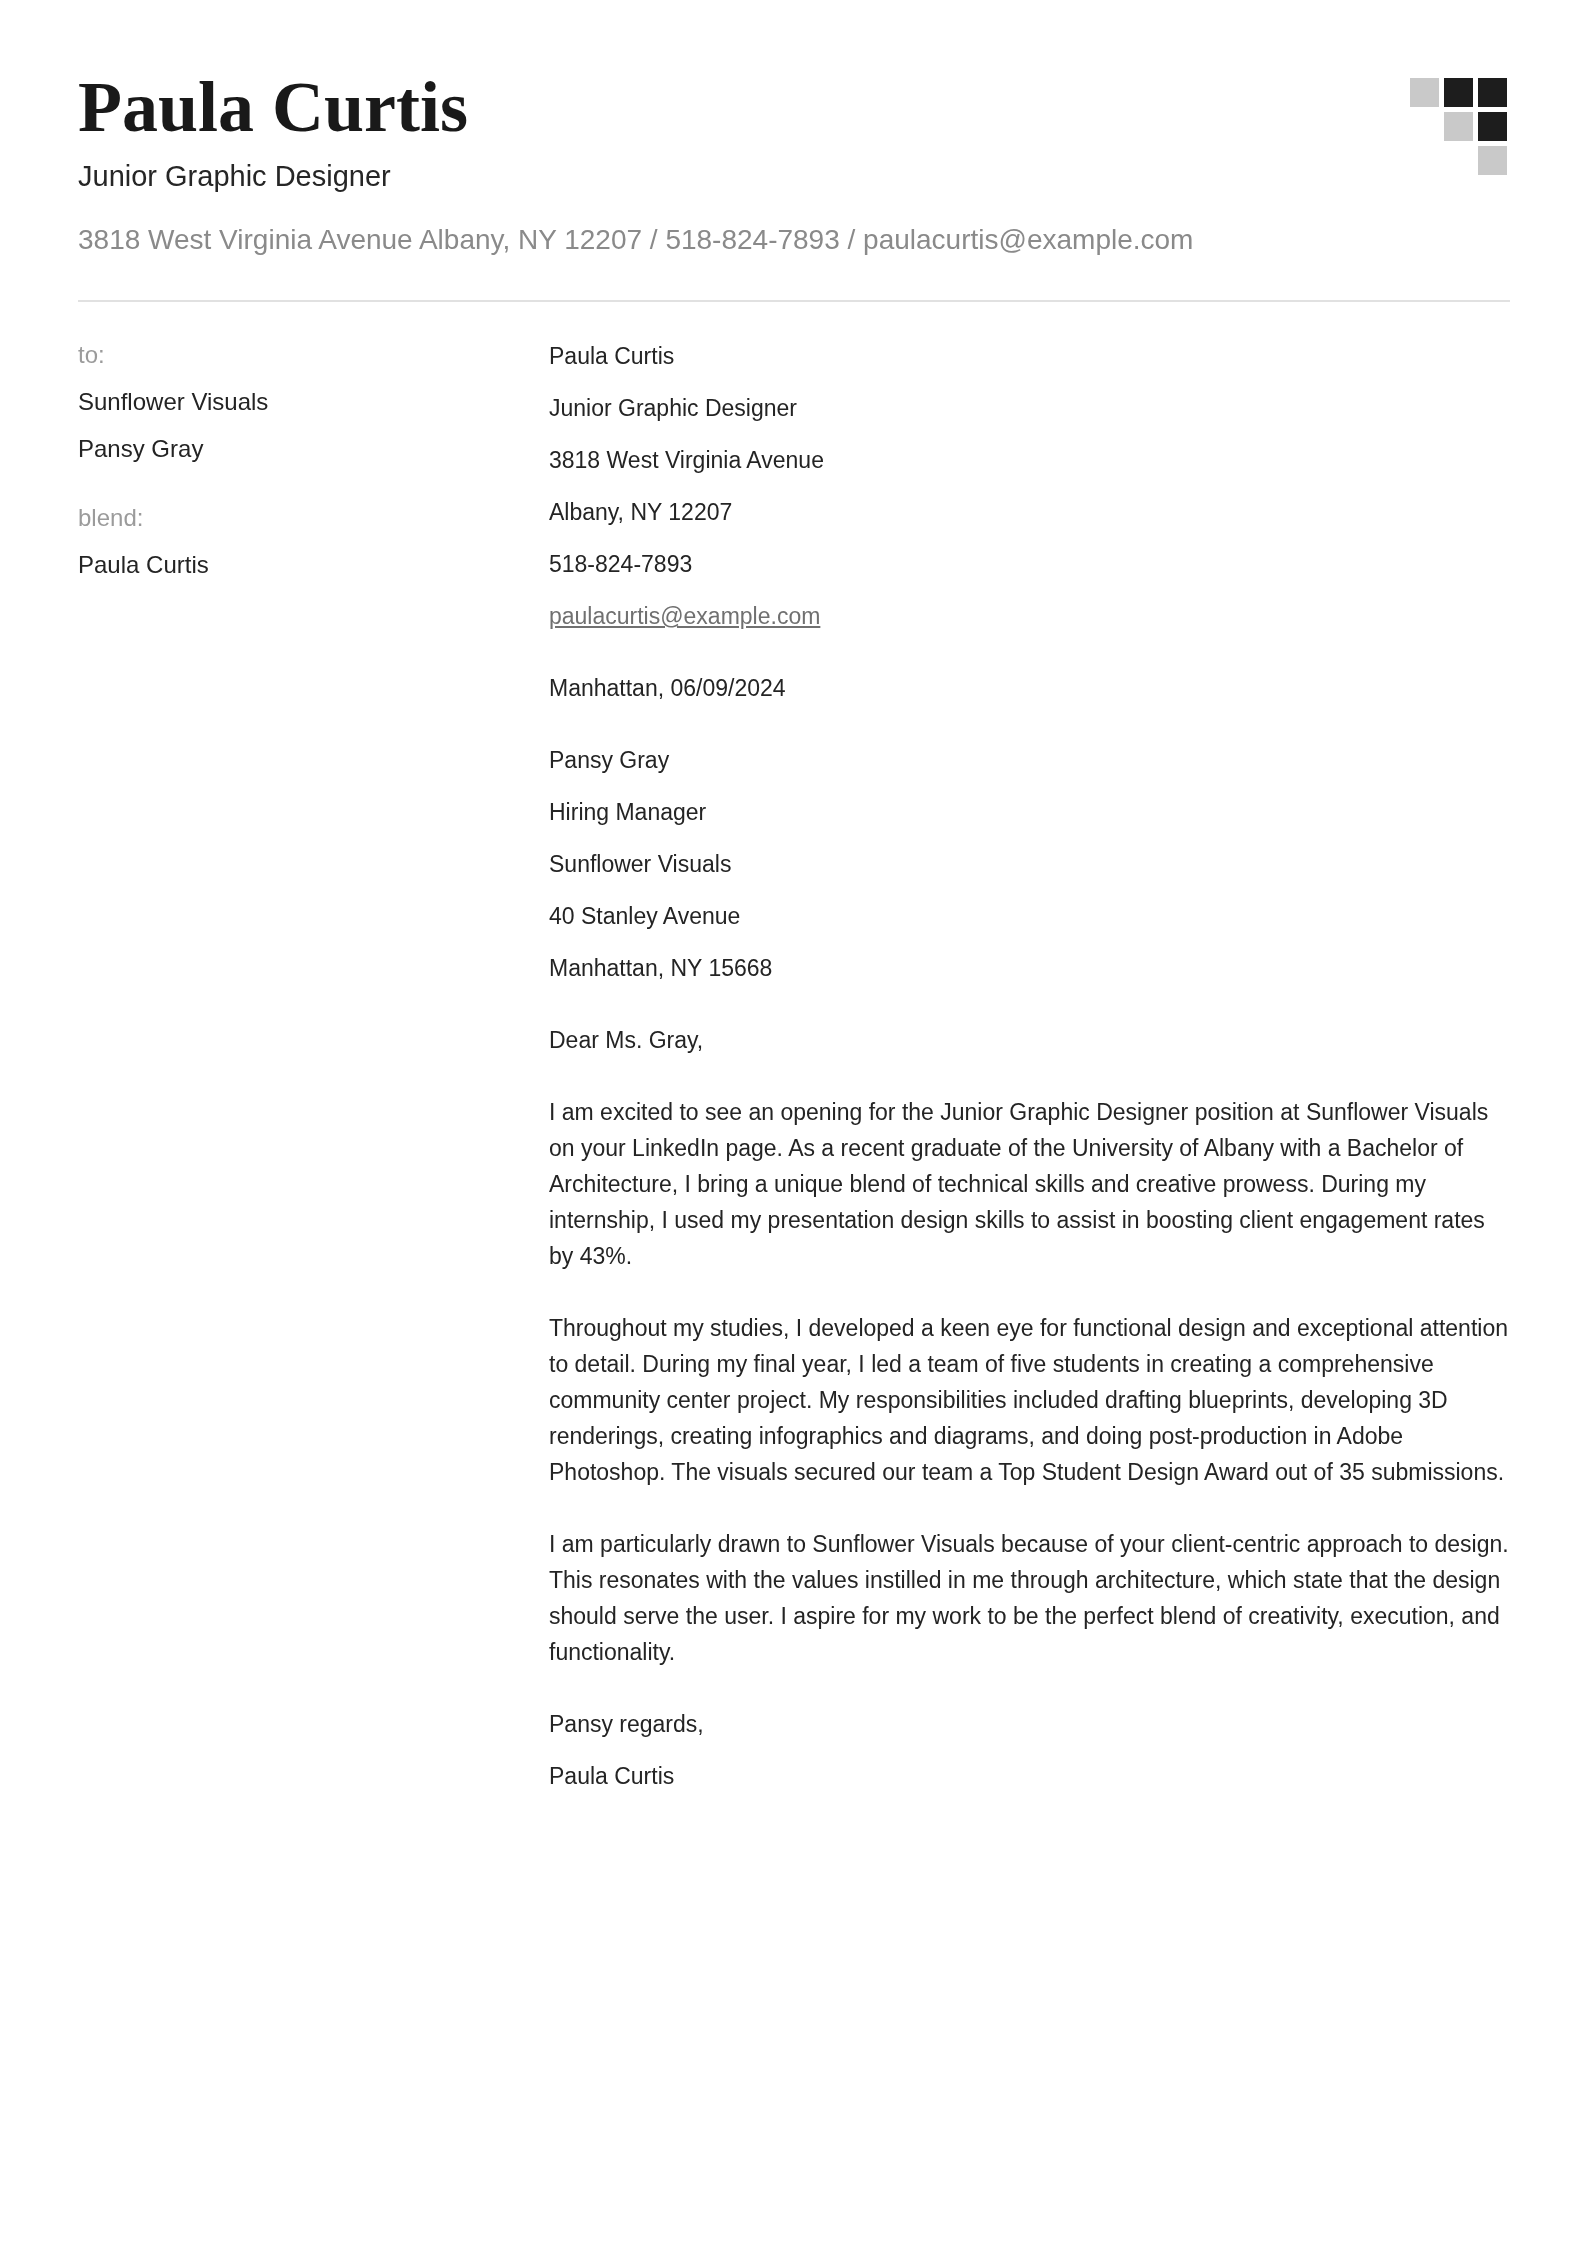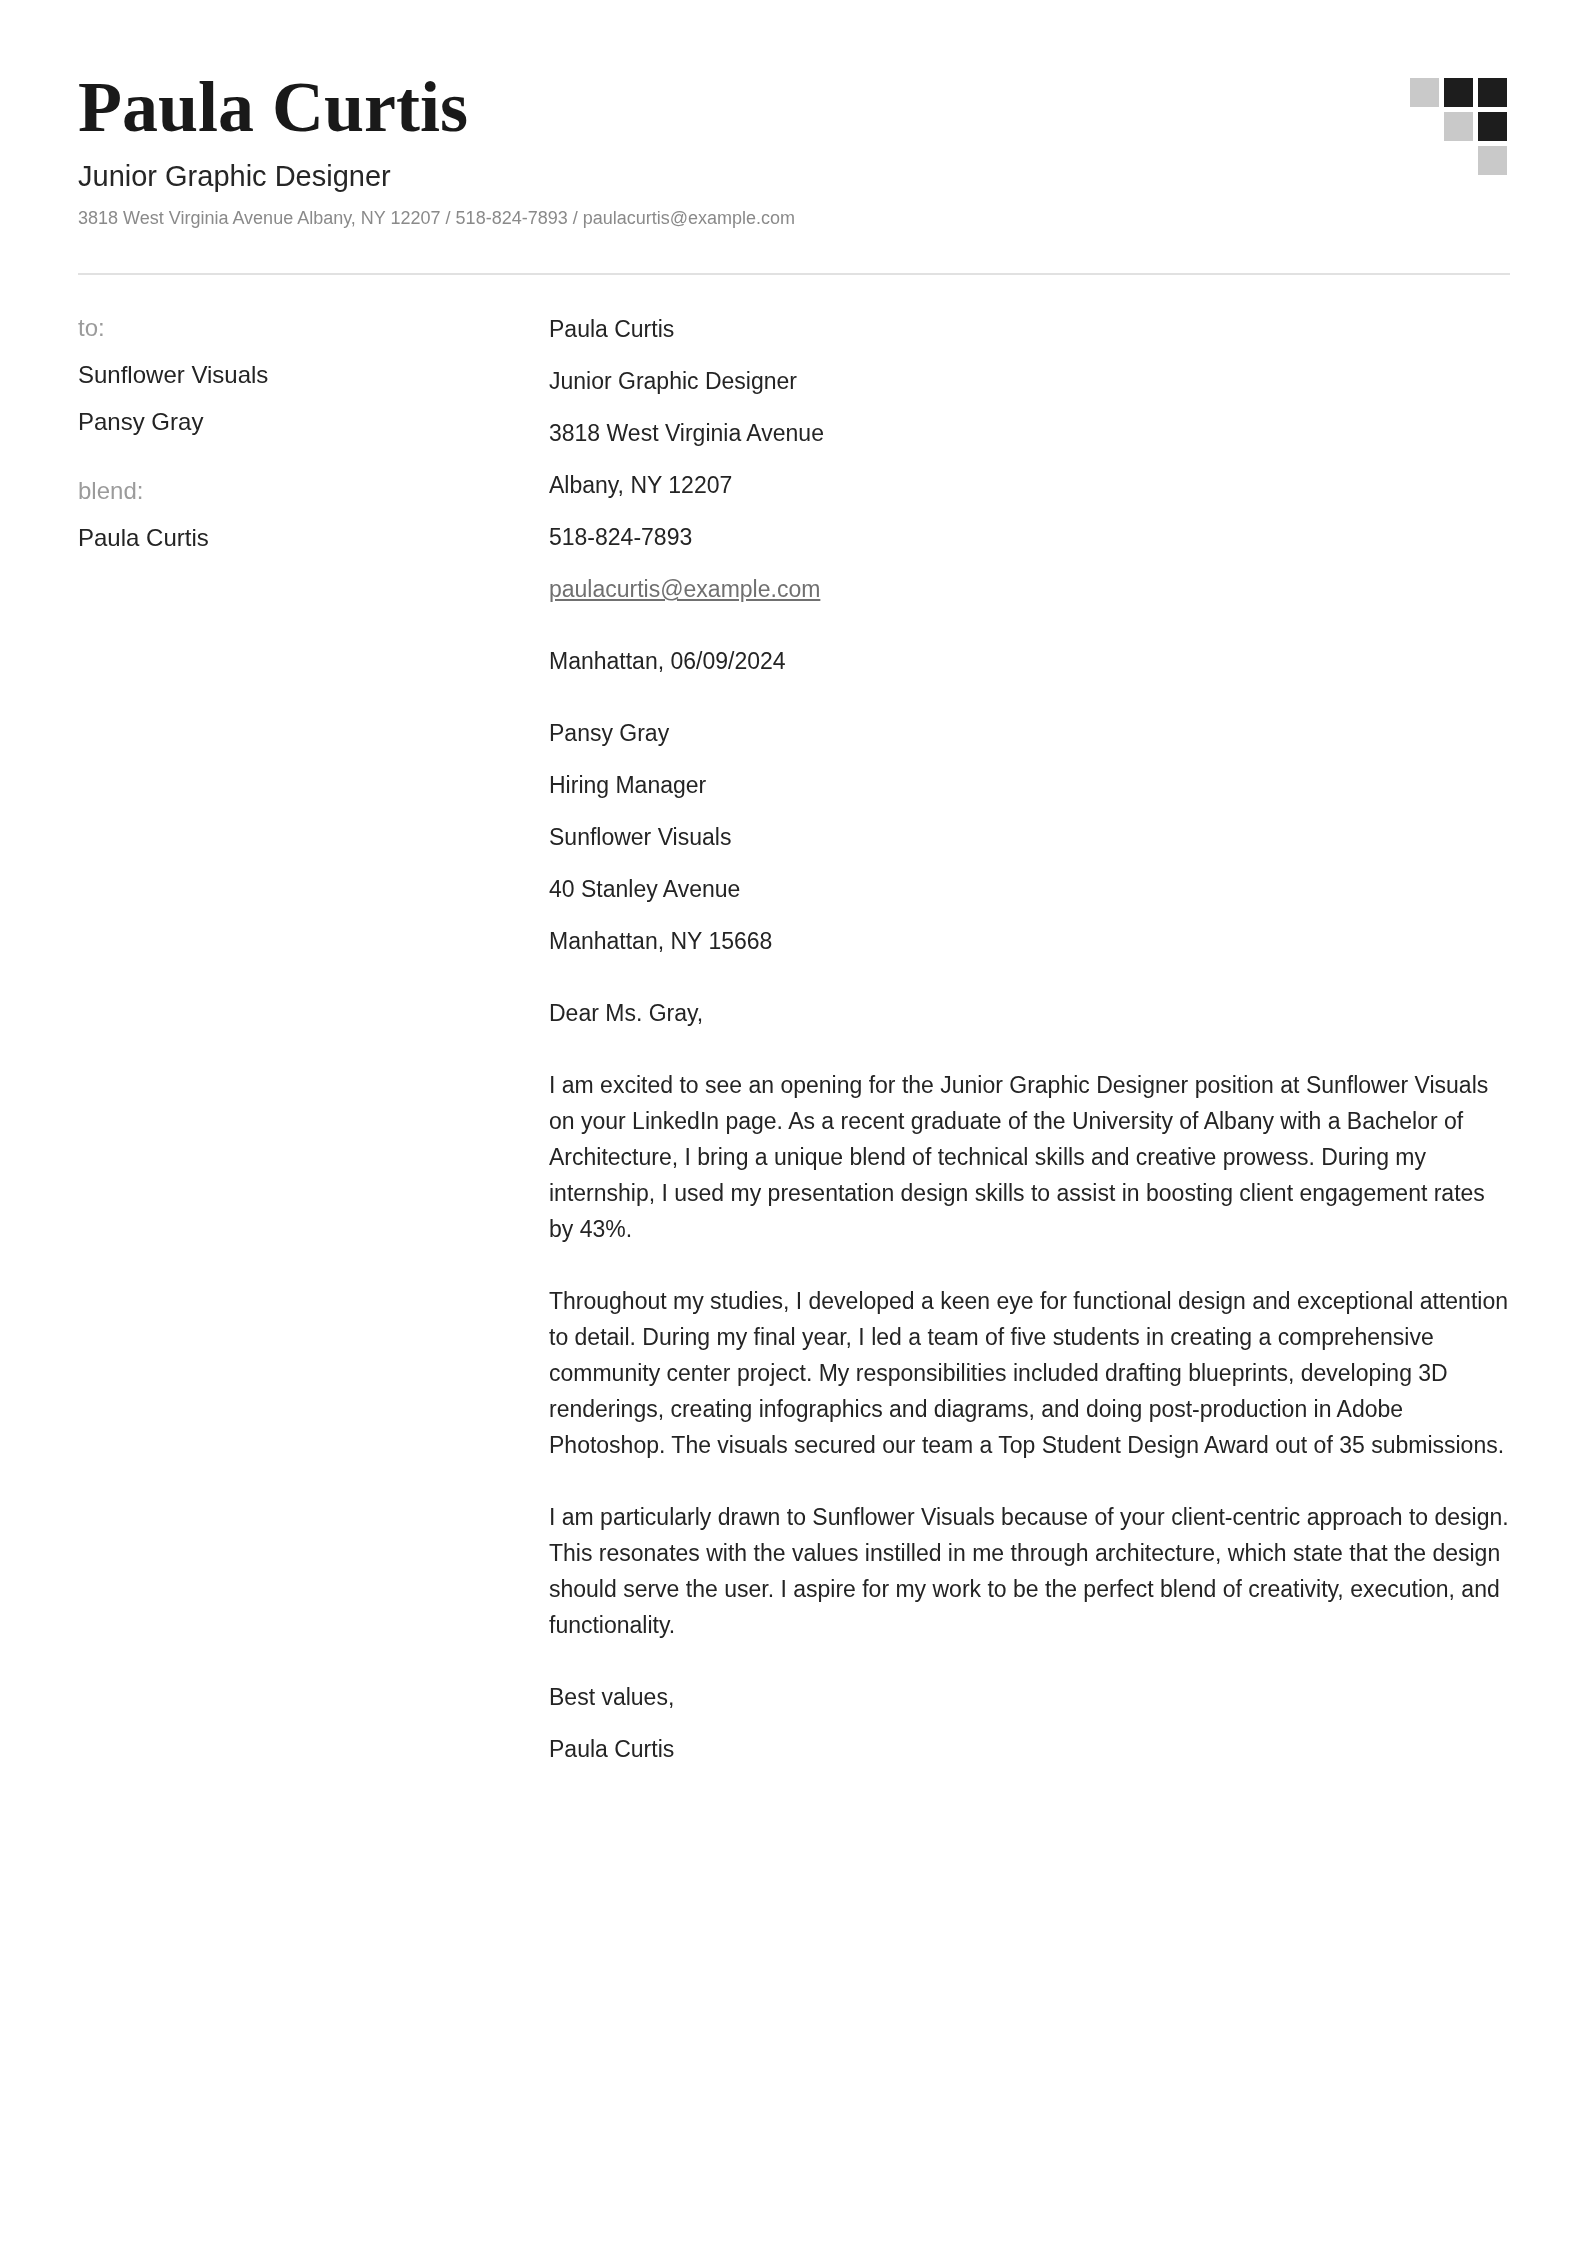--- a/index.html
+++ b/index.html
@@ -24,22 +24,22 @@
     line-height: 1.15;
     color: #191919;
   }
   .job-title {
     margin: 10px 0 0;
     font-size: 29px;
     line-height: 1.2;
     color: #262626;
   }
   .contact-line {
-    margin: 14px 0 0;
-    font-size: 18px;
+    margin: 29px 0 0;
+    font-size: 28px;
     line-height: 1.2;
     color: #8a8a8a;
   }
   .divider {
     border: none;
     border-top: 2px solid #e1e1e1;
     margin: 44px 0 0;
   }
   
   .logo {
@@ -111,18 +111,18 @@
       <p>Sunflower Visuals</p>
       <p>40 Stanley Avenue</p>
       <p>Manhattan, NY 15668</p>
 
       <p class="gap">Dear Ms. Gray,</p>
 
       <p class="body-para gap">I am excited to see an opening for the Junior Graphic Designer position at Sunflower Visuals on your LinkedIn page. As a recent graduate of the University of Albany with a Bachelor of Architecture, I bring a unique blend of technical skills and creative prowess. During my internship, I used my presentation design skills to assist in boosting client engagement rates by 43%.</p>
       <p class="body-para gap">Throughout my studies, I developed a keen eye for functional design and exceptional attention to detail. During my final year, I led a team of five students in creating a comprehensive community center project. My responsibilities included drafting blueprints, developing 3D renderings, creating infographics and diagrams, and doing post-production in Adobe Photoshop. The visuals secured our team a Top Student Design Award out of 35 submissions.</p>
       <p class="body-para gap">I am particularly drawn to Sunflower Visuals because of your client-centric approach to design. This resonates with the values instilled in me through architecture, which state that the design should serve the user. I aspire for my work to be the perfect blend of creativity, execution, and functionality.</p>
 
-      <p class="gap">Best values,</p>
+      <p class="gap">Pansy regards,</p>
       <p>Paula Curtis</p>
     </div>
 
   </div>
 </div>
 
 </body></html>

